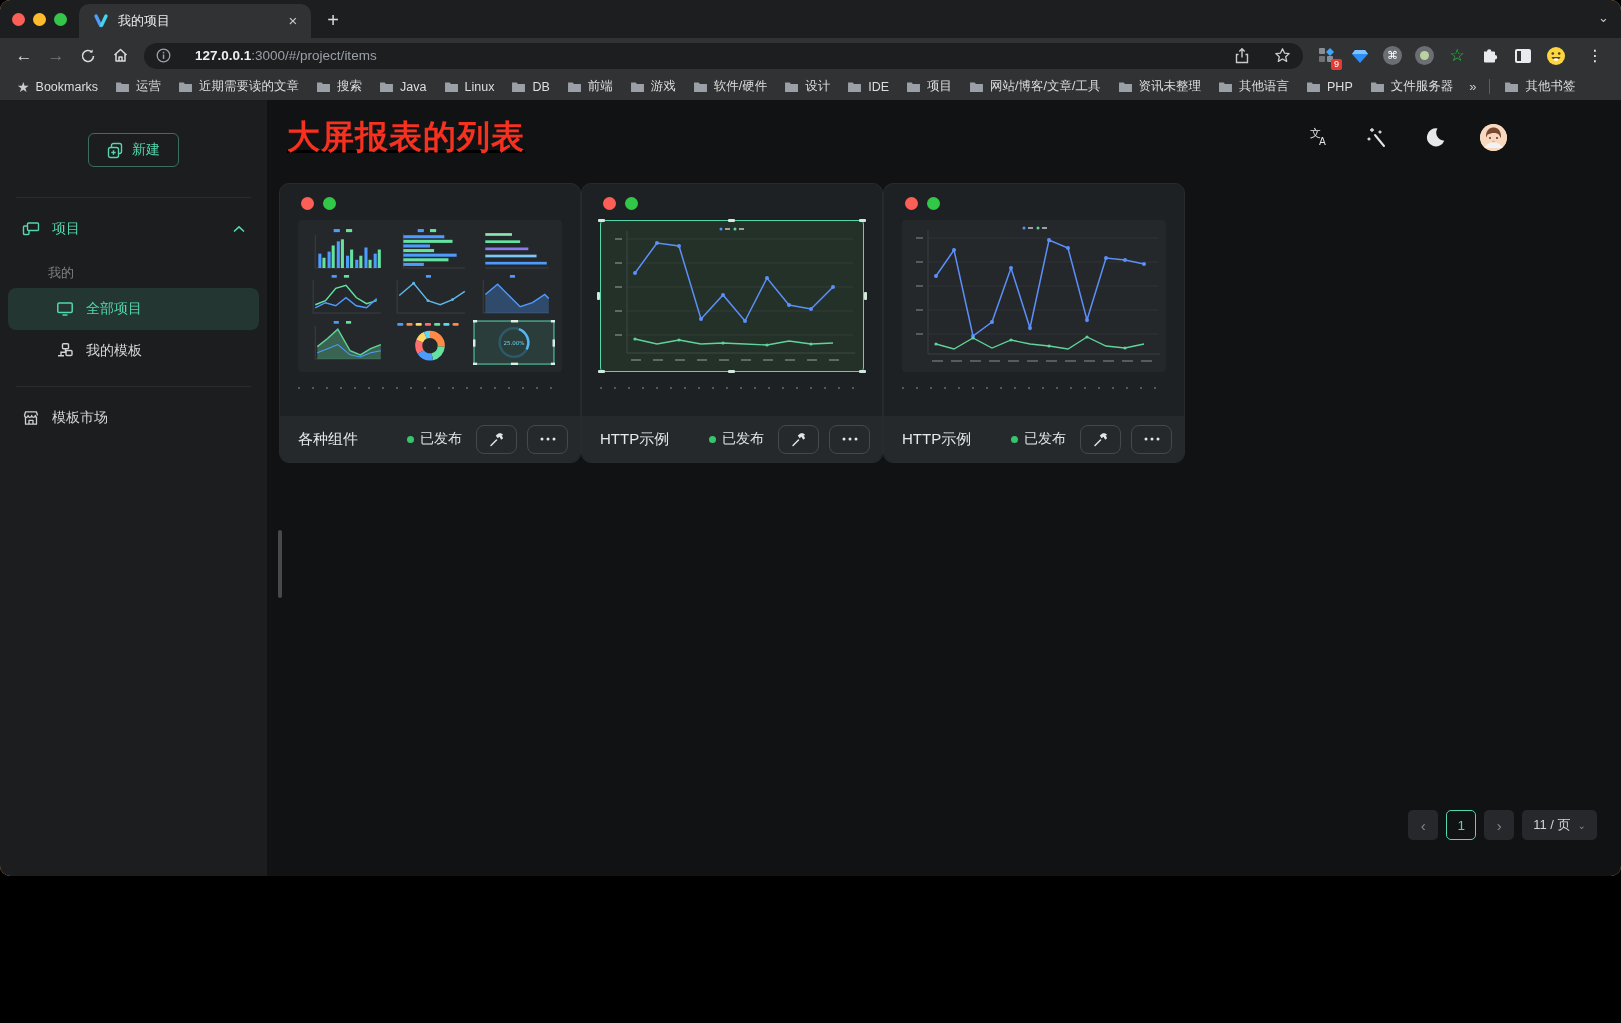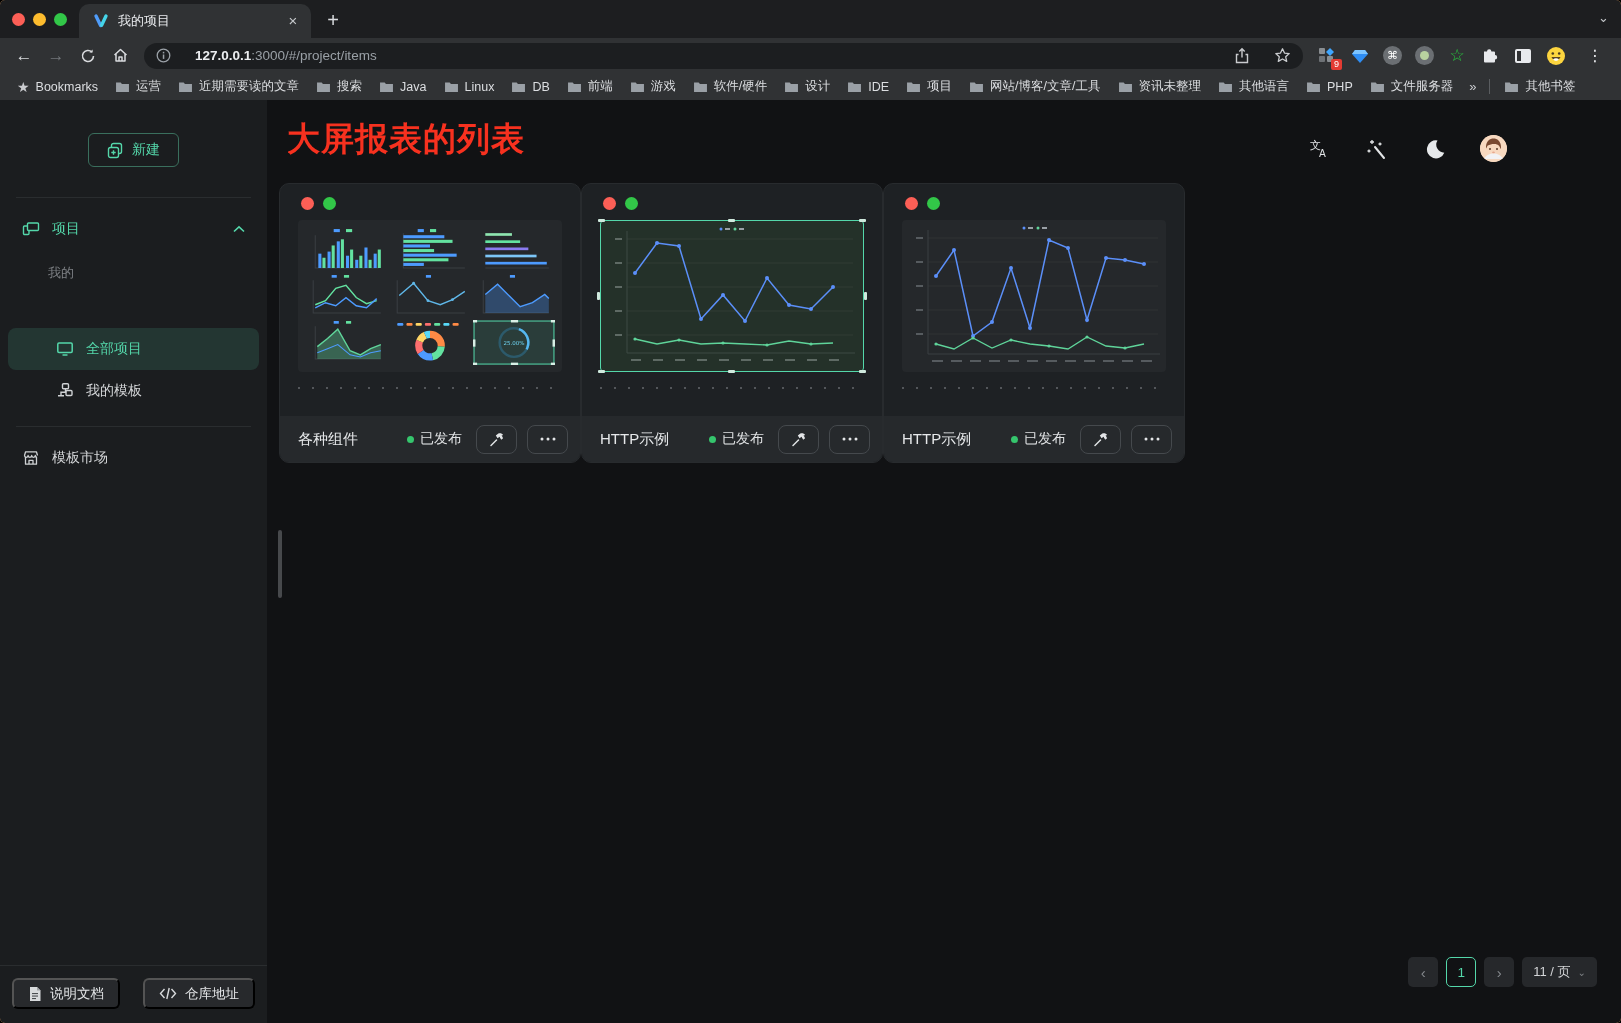--- a/index.html
+++ b/index.html
@@ -1,18 +1,18 @@
 <!DOCTYPE html>
 <html><head>
 <meta charset="utf-8">
 <style>
   * { margin:0; padding:0; box-sizing:border-box; }
   html,body { background:#000; }
   body { font-family:"Liberation Sans","DejaVu Sans",sans-serif; width:1621px; height:1023px; overflow:hidden; }
-  .window { width:1621px; height:1023px; border-radius:5px; overflow:hidden; display:flex; flex-direction:column; background:#fdba74; }
+  .window { width:1621px; height:876px; border-radius:10px; overflow:hidden; display:flex; flex-direction:column; background:#fdba74; }
 
   
   .tabstrip { height:38px; background:#1d1e20; display:flex; align-items:flex-end; flex:0 0 auto; position:relative; }
   .lights { display:flex; gap:8px; align-items:center; padding:0 12px 0 12px; height:38px; align-self:center; }
   .light { width:13px; height:13px; border-radius:50%; }
   .light.r { background:#fc5f56; } .light.y { background:#fdbc2e; } .light.g { background:#32c748; }
   .tab { height:34px; width:232px; background:#303234; border-radius:10px 10px 0 0; display:flex; align-items:center; padding:0 10px 0 14px; gap:9px; color:#e8eaed; font-size:13px; }
   .tab .title { flex:1; white-space:nowrap; overflow:hidden; }
   .tabclose { color:#c6c9cc; font-size:15px; width:16px; height:16px; line-height:15px; text-align:center; border-radius:4px; }
   .newtab { color:#dadce0; font-size:20px; width:28px; height:28px; margin:0 0 3px 8px; text-align:center; line-height:26px; border-radius:6px; }
@@ -42,29 +42,29 @@
   .app { flex:1; display:flex; min-height:0; position:relative; }
   .sidebar { width:267px; background:#1b1d1f; display:flex; flex-direction:column; flex:0 0 auto; }
   .newwrap { display:flex; justify-content:center; padding:33px 0 30px; }
   .btn-new { display:flex; align-items:center; gap:8px; color:#54d7aa; border:1px solid #3a6f5d; border-radius:6px; height:34px; padding:0 18px; font-size:14px; background:transparent; }
   .sdiv { height:1px; background:#2a2d2f; margin:0 16px; }
   .snav { padding:10px 8px 0; }
   .srow { display:flex; align-items:center; gap:12px; height:42px; padding:0 14px; border-radius:8px; font-size:14px; color:#d4d6d8; }
   .srow.teal { color:#54d7aa; }
   .srow .grow { flex:1; }
   .slabel { color:#7d8084; font-size:13px; padding:14px 0 6px 40px; }
-  .srow.sel { background:rgba(84,215,170,.14); color:#54d7aa; padding-left:48px;margin-top:40px; }
+  .srow.sel { background:rgba(84,215,170,.14); color:#54d7aa; padding-left:48px; }
   .srow.indent { padding-left:48px; }
   .sfoot { margin-top:auto; }
   .sfoot .sdiv { margin:0; }
   .sfootrow { display:flex; justify-content:space-between; padding:12px 12px 14px; }
   .sbtn { display:flex; align-items:center; gap:8px; background:#27292c; color:#e3e5e7; border-radius:6px; height:31px; padding:0 14px; font-size:13.5px; }
 
   .main { flex:1; background:#111214; position:relative; display:flex; flex-direction:column; }
-  .mhead { height:62px; display:flex; align-items:flex-end; padding:12px 0 0 20px; flex:0 0 auto; }
+  .mhead { height:62px; display:flex; align-items:center; padding:12px 0 0 20px; flex:0 0 auto;text-decoration:underline; }
   .ptitle { color:#f7311f; font-size:33px; letter-spacing:1px; }
   .hicons { margin-left:auto; display:flex; align-items:center; gap:32px; padding-right:114px; }
   .hic { width:26px; height:26px; display:flex; align-items:center; justify-content:center; color:#e3e5e7; }
   .avatar { width:27px; height:27px; border-radius:50%; overflow:hidden; background:#f8d9c0; }
 
   .scrollthumb { position:absolute; left:11px; top:430px; width:4px; height:68px; background:#47494c; border-radius:2px; }
 
   .cards { display:flex; padding:21px 0 0 12px; }
   .card { width:302px; height:280px; background:#1e2124; border:1px solid #282b2e; border-radius:10px; display:flex; flex-direction:column; overflow:hidden; }
   .cdots { display:flex; gap:9px; padding:13px 0 0 21px; }
@@ -352,41 +352,20 @@
       </nav>
       <div class="sdiv" style="margin-top:14px"></div>
       <div class="snav">
         <div class="srow">
           <svg width="18" height="18" viewBox="0 0 18 18">
               <path d="M2.5 6.5 3.6 2.8h10.8l1.1 3.7 M2.5 6.5c0 1 .8 1.8 1.8 1.8s1.8-.8 1.8-1.8c0 1 .8 1.8 1.8 1.8S9.7 7.5 9.7 6.5c0 1 .8 1.8 1.8 1.8s1.8-.8 1.8-1.8c0 1 .8 1.8 1.8 1.8 M3.5 8.6v6.6h11V8.6 M7 15.2v-3.8h4v3.8" stroke="#cfd2d4" stroke-width="1.3" fill="none" stroke-linejoin="round"></path>
             </svg>
           <span>模板市场</span>
         </div>
       </div>
-      <div class="sfoot">
-        <div class="sdiv"></div>
-        <div class="sfootrow">
-          <button class="sbtn">
-            <svg width="14" height="16" viewBox="0 0 14 16">
-                <path d="M2 1h7l3.5 3.5V15H2z" fill="#d8dadc"></path>
-                <path d="M9 1v3.5h3.5" fill="#9fa2a5"></path>
-                <rect x="4" y="7" width="6" height="1.1" fill="#4a4d50"></rect>
-                <rect x="4" y="9.5" width="6" height="1.1" fill="#4a4d50"></rect>
-                <rect x="4" y="12" width="4" height="1.1" fill="#4a4d50"></rect>
-              </svg>
-            <span>说明文档</span>
-          </button>
-          <button class="sbtn">
-            <svg width="18" height="13" viewBox="0 0 18 13">
-                <path d="M5.5 2 1.5 6.5 5.5 11 M12.5 2l4 4.5-4 4.5 M10.2 1 7.8 12" stroke="#d8dadc" stroke-width="1.4" fill="none"></path>
-              </svg>
-            <span>仓库地址</span>
-          </button>
-        </div>
-      </div>
     </aside>
 
     <main class="main">
       <div class="scrollthumb"></div>
 
       <div class="mhead">
         <h1 class="ptitle">大屏报表的列表</h1>
         <div class="hicons">
           <div class="hic">
             <svg width="22" height="22" viewBox="0 0 22 22">

